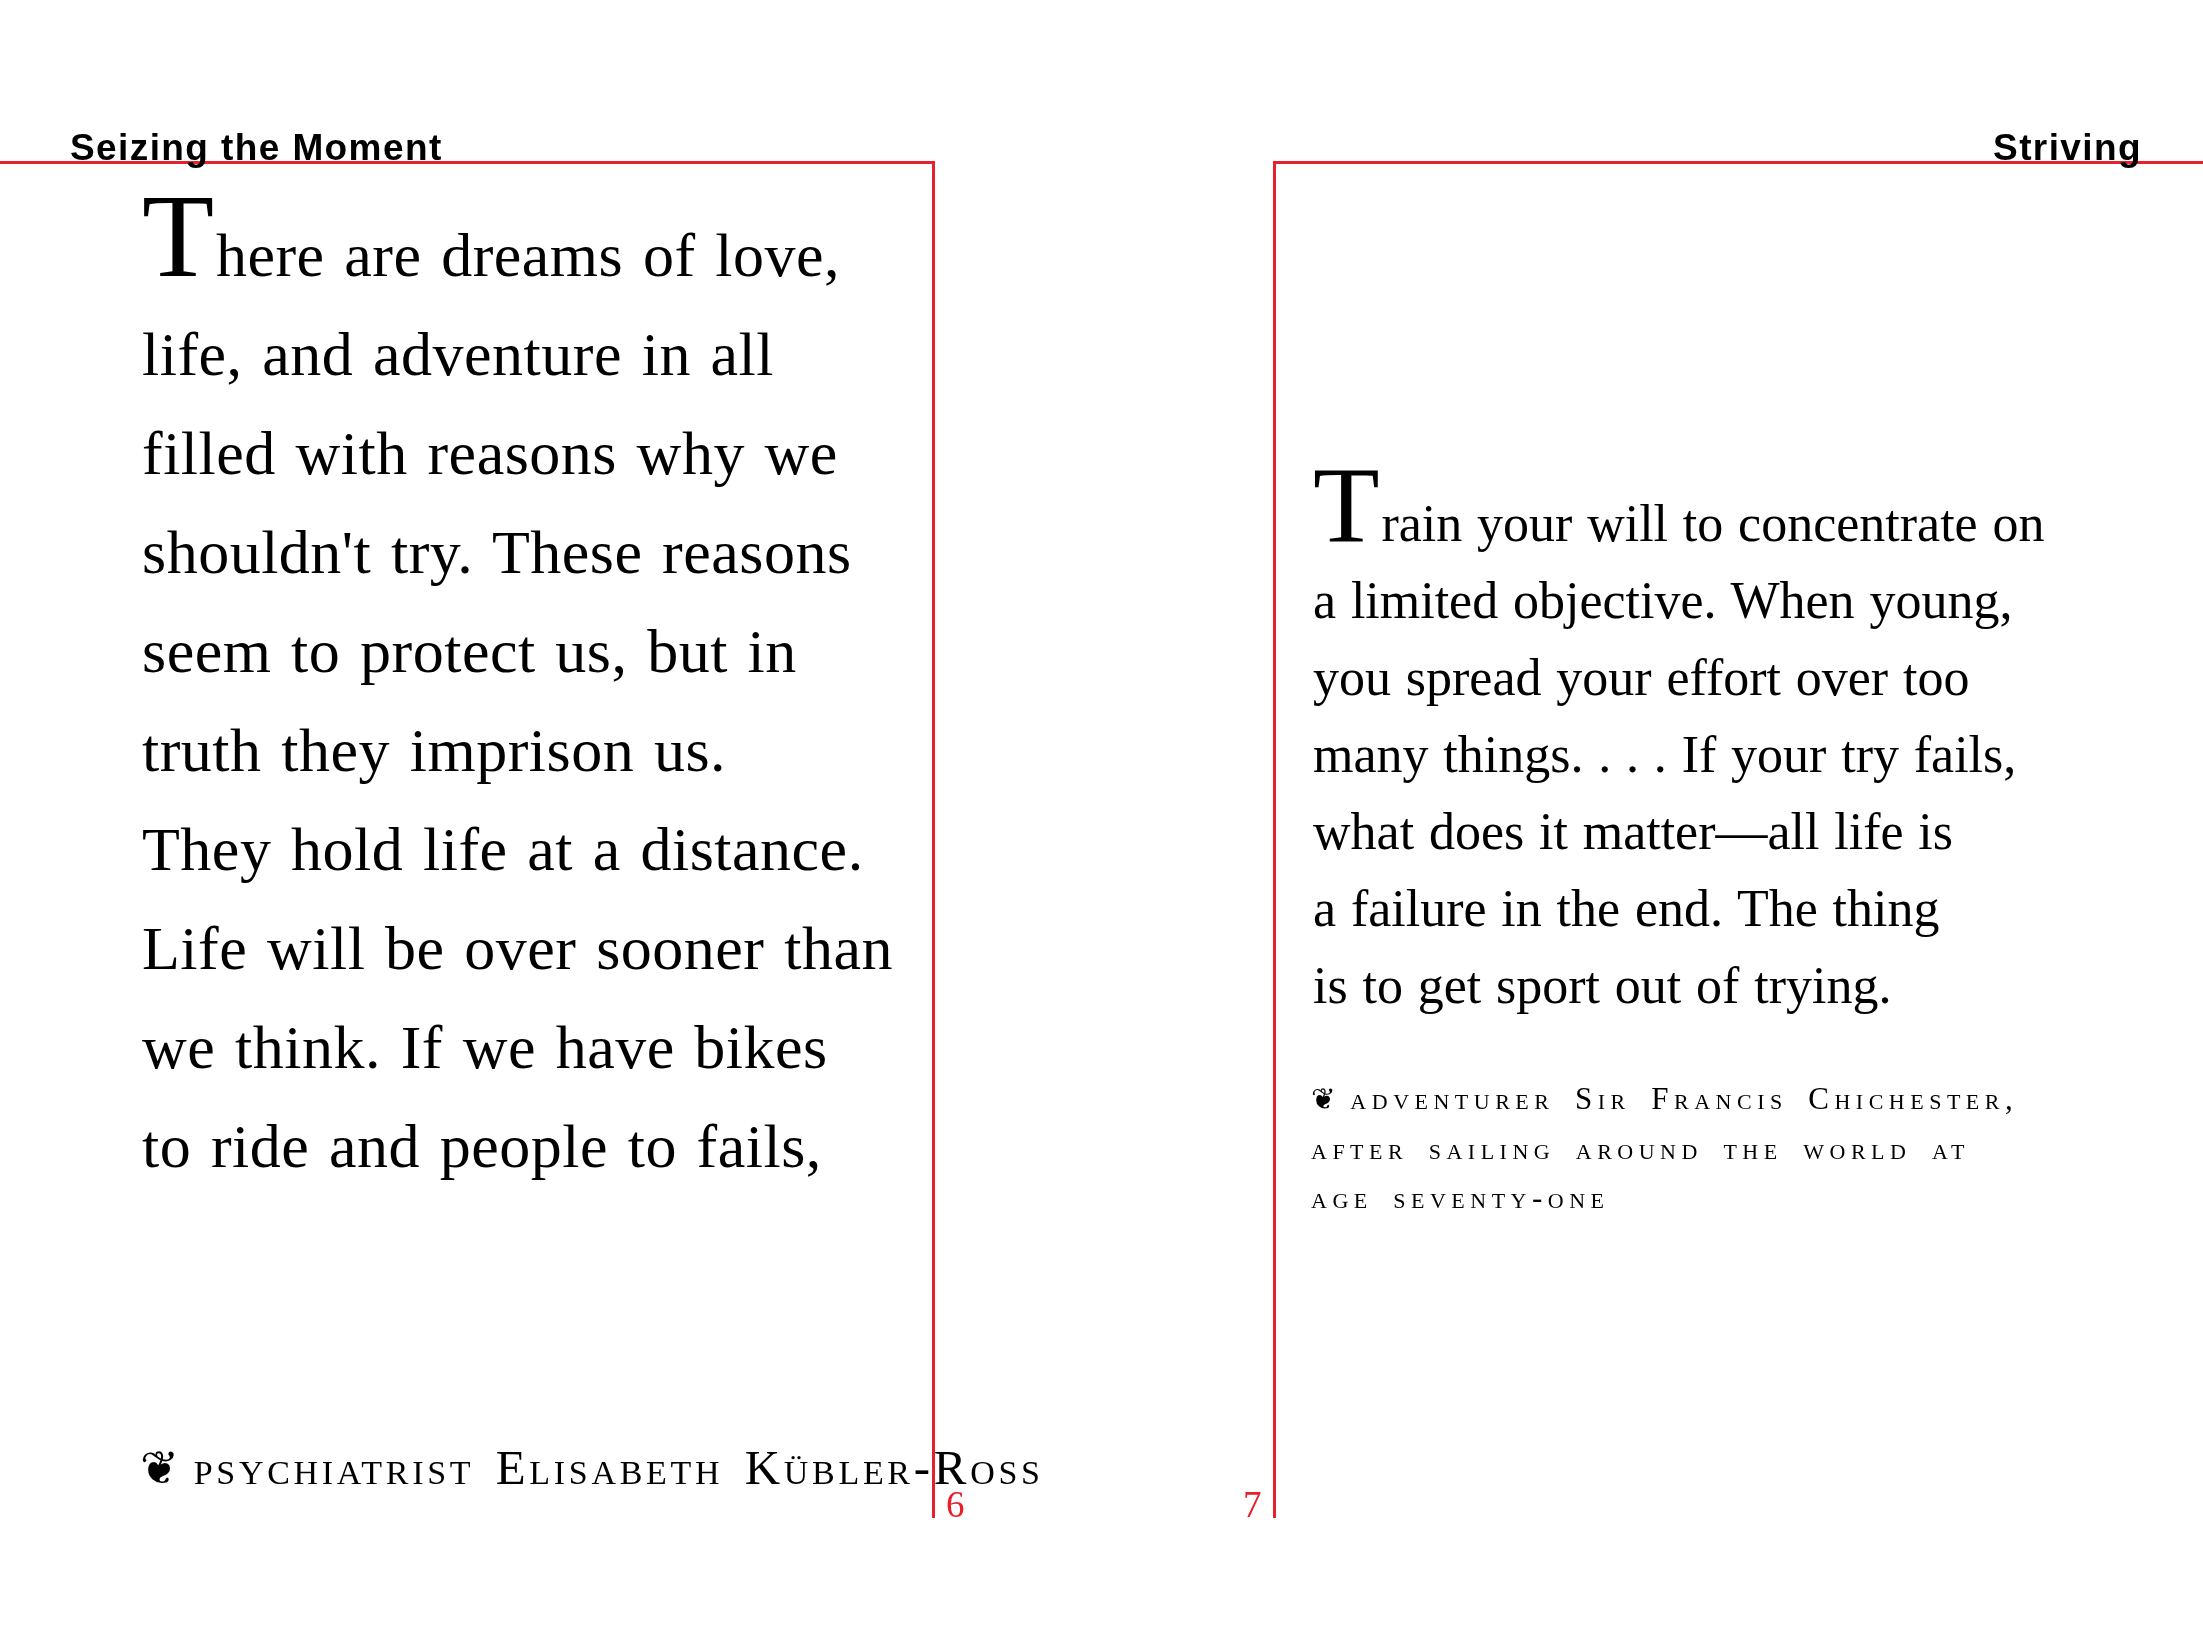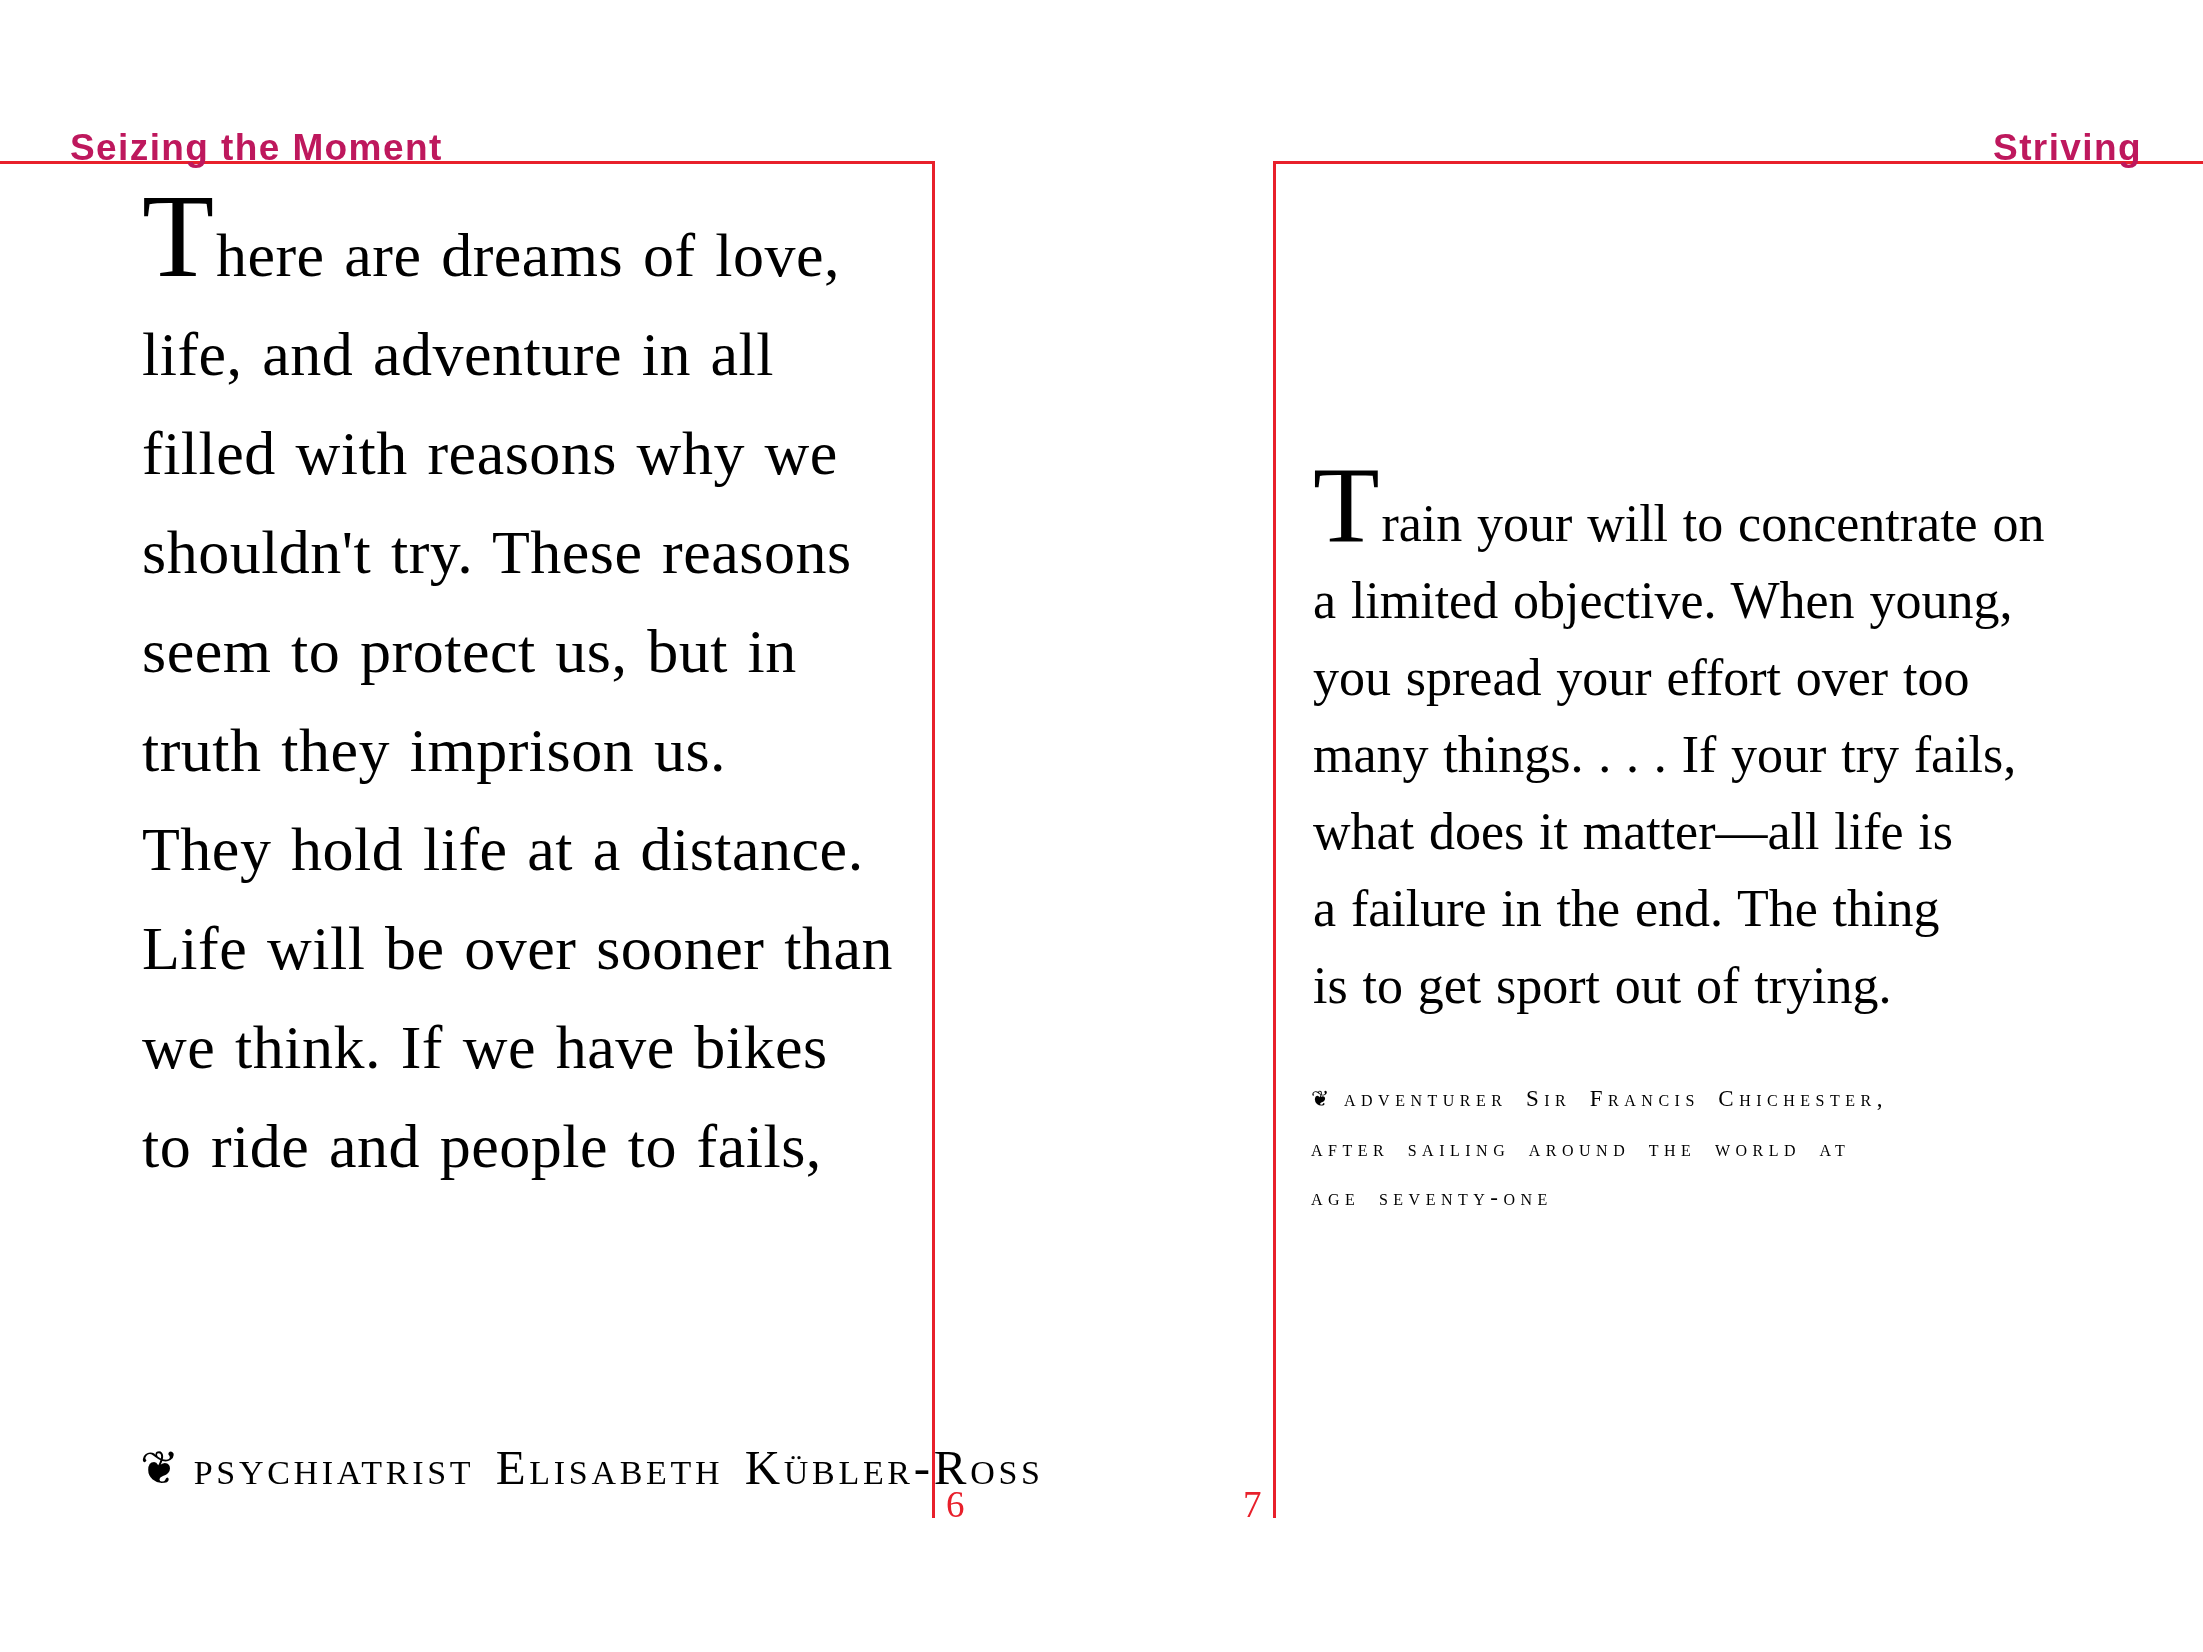--- a/index.html
+++ b/index.html
@@ -13,21 +13,21 @@
     overflow:hidden;
   }
   .rule{position:absolute;background:#e8202b;}
   .running-head{
     position:absolute;
     font-family:"Liberation Sans",sans-serif;
     font-weight:bold;
     font-size:37px;
     line-height:37px;
     letter-spacing:1.4px;
-    color:#be185d;
+    color:#000000;
     white-space:nowrap;
   }
   .body-block{position:absolute;}
   .bline{
     height:99px;
     line-height:99px;
     font-size:62px;
     letter-spacing:0.5px;
     word-spacing:3.7px;
     white-space:nowrap;
@@ -50,21 +50,21 @@
     font-variant:small-caps;
     white-space:nowrap;
   }
   .attr-left{
     font-size:49px;
     line-height:40px;
     letter-spacing:3.7px;
     word-spacing:5.5px;
   }
   .attr-right{
-    font-size:23px;
+    font-size:31px;
     line-height:49px;
     letter-spacing:5.5px;
     word-spacing:7.3px;
   }
   .attr .ding{
     font-variant:normal;
     letter-spacing:0;
     font-size:0.95em;
     margin-right:14.7px;
   }

